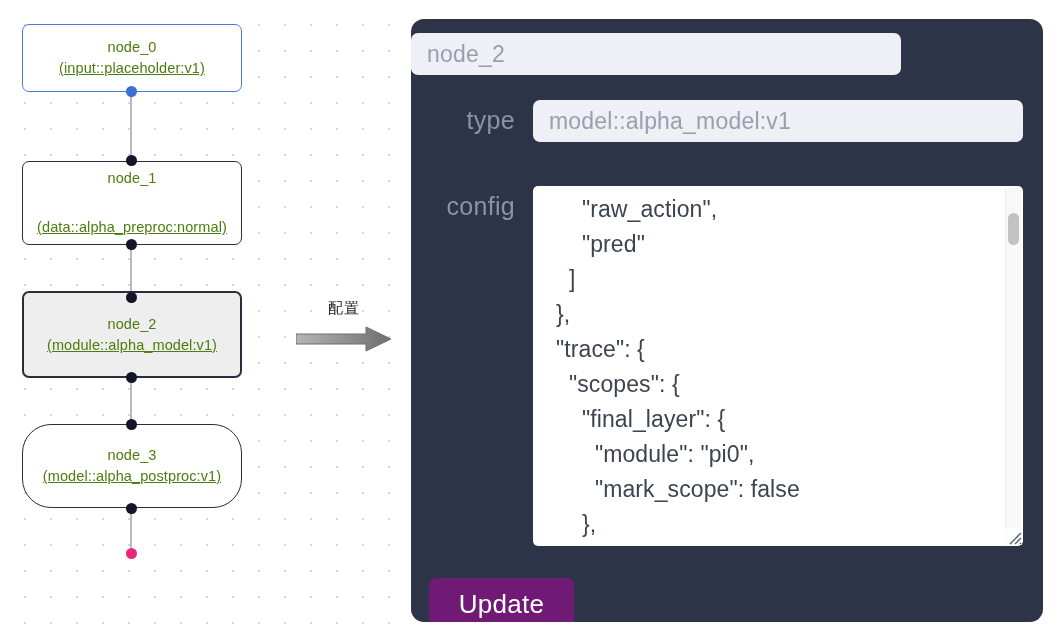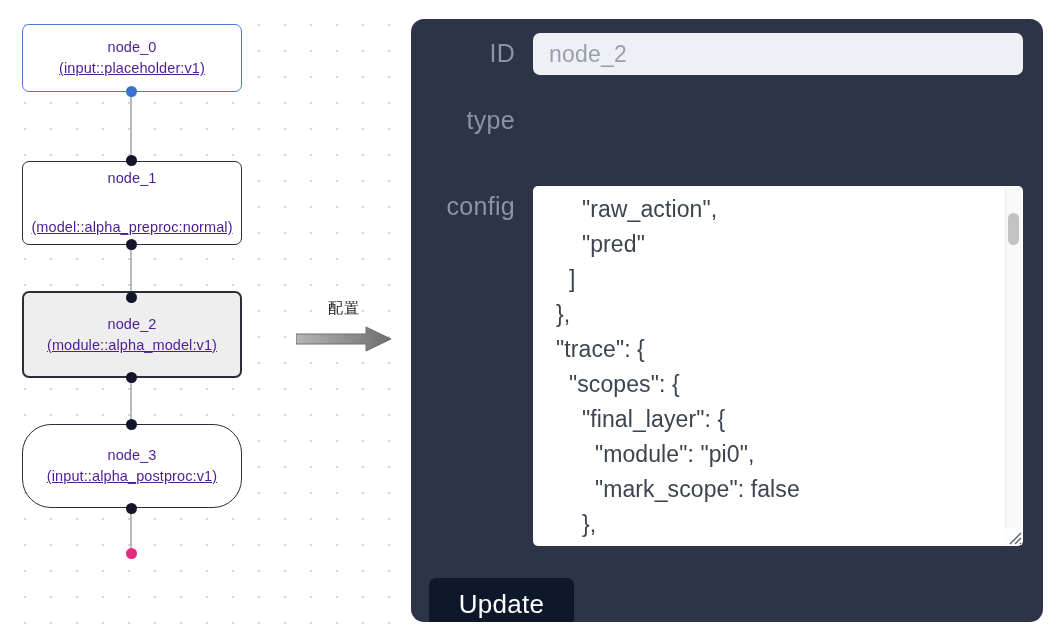--- a/index.html
+++ b/index.html
@@ -37,21 +37,21 @@
     box-sizing: border-box;
     left: 22px;
     width: 220px;
     border-radius: 7px;
     background: #ffffff;
     display: flex;
     flex-direction: column;
     align-items: center;
     justify-content: center;
     text-align: center;
-    color: #4c1d95;
+    color: #4d7c0f;
     font-size: 14.5px;
     line-height: 21px;
     letter-spacing: .1px;
     padding: 0 8px;
   }
   .graph-node .nd-title { display:block; }
   .graph-node .nd-sub { display:block;text-decoration:underline; }
   .node-default { border: 1.6px solid #2a2e3b; }
   .node-input   { border: 1.6px solid #4a7ad6; }
   .node-output  { border: 1.8px solid #e0509a; }
@@ -191,21 +191,21 @@
   }
 
   #update-button {
     position: absolute;
     left: 18px;
     top: 559px;
     width: 145px;
     height: 53px;
     border: none;
     border-radius: 7px;
-    background: #0f172a;
+    background: #701a75;
     color: #ffffff;
     font-size: 26px;
     font-family: "Liberation Sans", sans-serif;
     letter-spacing: .3px;
     cursor: pointer;
     text-align: center;
     line-height: 53px;
     padding: 0;
     overflow: hidden;
   }
@@ -232,35 +232,35 @@
     <div class="edge-line" style="top:508px;height:50px;"></div>
 
     <div class="graph-node node-input" style="top:24px;height:68px;">
       <span class="nd-title">node_0</span>
       <span class="nd-sub">(input::placeholder:v1)</span>
     </div>
     <div class="port port-blue" style="top:86px;"></div>
 
     <div class="graph-node node-default" style="top:161px;height:84px;gap:28px;">
       <span class="nd-title">node_1</span>
-      <span class="nd-sub">(model::alpha_preproc:normal)</span>
+      <span class="nd-sub">(data::alpha_preproc:normal)</span>
     </div>
     <div class="port" style="top:155px;"></div>
     <div class="port" style="top:239px;"></div>
 
     <div class="graph-node node-selected" style="top:291px;height:87px;">
       <span class="nd-title">node_2</span>
       <span class="nd-sub">(module::alpha_model:v1)</span>
     </div>
     <div class="port" style="top:292px;"></div>
     <div class="port" style="top:372px;"></div>
 
     <div class="graph-node node-default" style="top:424px;height:84px;border-radius:29px;">
       <span class="nd-title">node_3</span>
-      <span class="nd-sub">(input::alpha_postproc:v1)</span>
+      <span class="nd-sub">(model::alpha_postproc:v1)</span>
     </div>
     <div class="port" style="top:419px;"></div>
     <div class="port" style="top:503px;"></div>
 
     <div class="port port-pink" style="top:548px;"></div>
   </div>
 
   <div id="annotation">
     <span class="anno-label">配置</span>
     <span class="anno-arrow">
@@ -272,26 +272,26 @@
           </linearGradient>
         </defs>
         <path d="M0 8 L70 8 L70 1 L95 13 L70 25 L70 18 L0 18 Z" fill="url(#arrGrad)" stroke="#6e6e6e" stroke-width="1"></path>
       </svg>
     </span>
   </div>
 
   <div id="config-panel">
 
     <div class="form-row" id="row-id">
-      <div class="form-label">ID</div>
       <input class="form-input" type="text" value="node_2" style="">
     </div>
 
     <div class="form-row" id="row-type">
       <div class="form-label">type</div>
+      <input class="form-input" type="text" value="model::alpha_model:v1" style="">
     </div>
 
     <div class="form-row" id="row-config">
       <div class="form-label">config</div>
       <div class="config-textarea-wrap">
         <textarea class="config-textarea" spellcheck="false" style="">      "raw_action",
       "pred"
     ]
   },
   "trace": {

